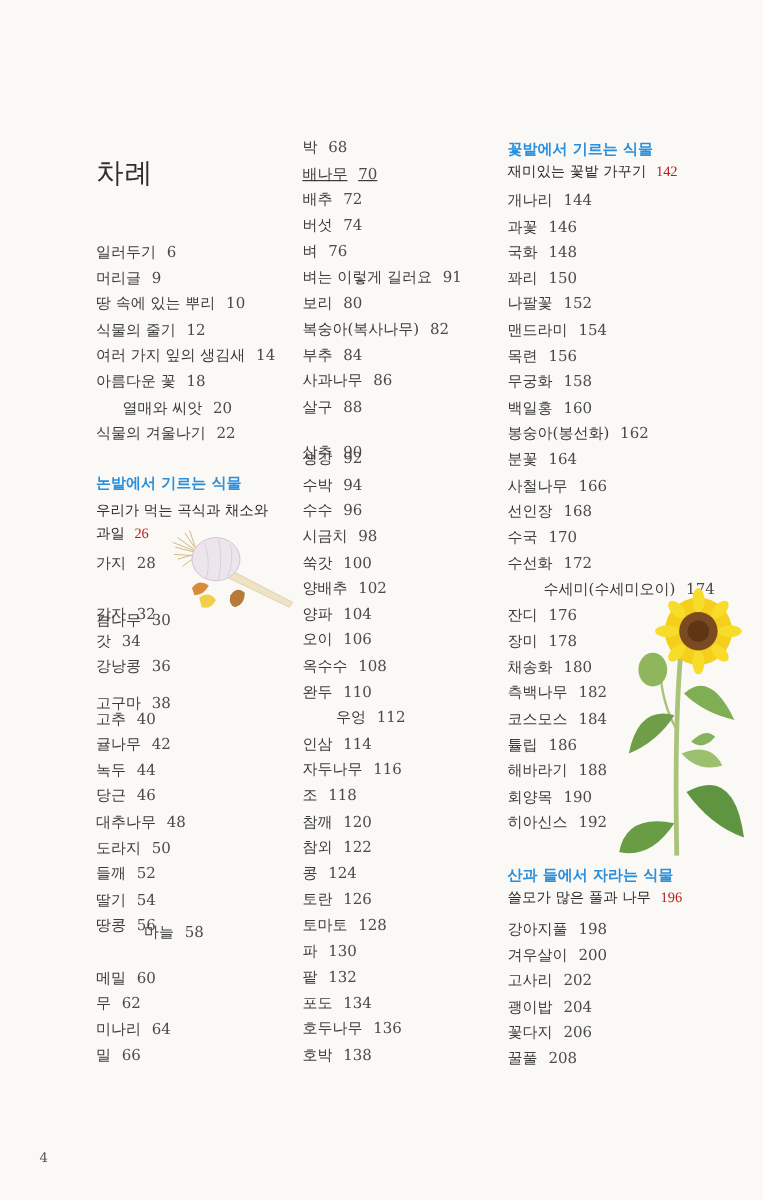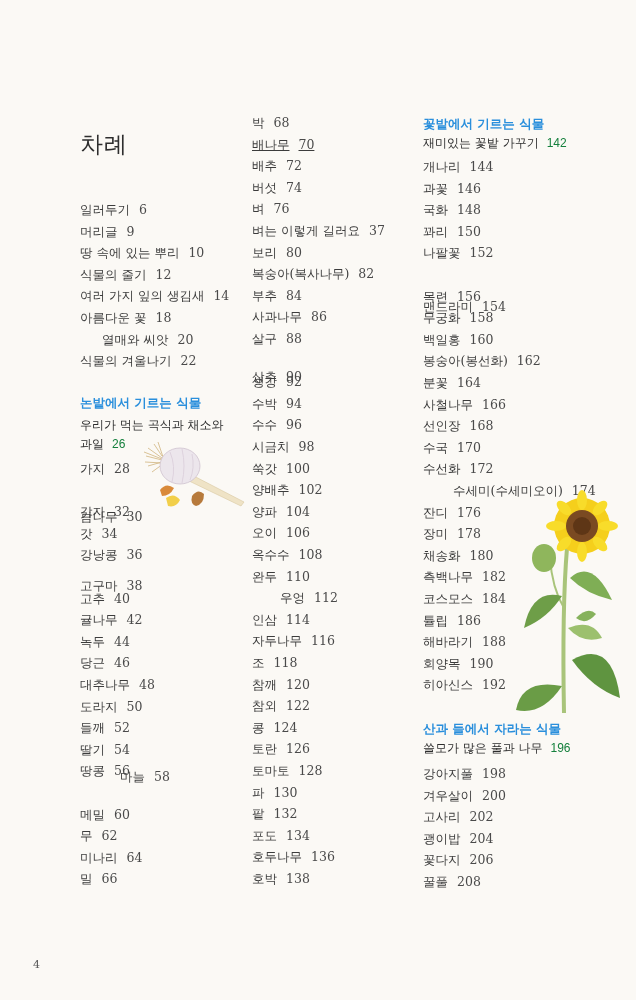--- a/index.html
+++ b/index.html
@@ -50,23 +50,23 @@
     }
     .section-sub {
       position: absolute;
       font-family: "DejaVu Sans", "Liberation Sans", sans-serif;
       font-size: 12px;
       line-height: 20px;
       color: #2c2c2c;
       white-space: nowrap;
     }
     .section-sub .num {
-      font-family: Liberation Sans, sans-serif;
+      font-family: Liberation Serif, serif;
       margin-left: 8px;
-      color: #15803d;
+      color: #b91c1c;
     }
     .page-number {
       position: absolute;
       left: 33px;
       top: 958px;
       font-size: 11px;
       color: #555;
     }
     .illustration {
       position: absolute;
@@ -123,21 +123,21 @@
       </div>
   </div>
 
   <div class="col">
     <div id="col2-list">
         <div class="entry" style="left: 252px; top: 115px;"><span>박</span><span class="num">68</span></div>
         <div class="entry" style="left: 252px; top: 136.6px; text-decoration: underline;"><span>배나무</span><span class="num">70</span></div>
         <div class="entry" style="left: 252px; top: 158.2px;"><span>배추</span><span class="num">72</span></div>
         <div class="entry" style="left: 252px; top: 179.8px;"><span>버섯</span><span class="num">74</span></div>
         <div class="entry" style="left: 252px; top: 201.4px;"><span>벼</span><span class="num">76</span></div>
-        <div class="entry" style="left: 252px; top: 223px;"><span>벼는 이렇게 길러요</span><span class="num">37</span></div>
+        <div class="entry" style="left: 252px; top: 223px;"><span>벼는 이렇게 길러요</span><span class="num">91</span></div>
         <div class="entry" style="left: 252px; top: 244.6px;"><span>보리</span><span class="num">80</span></div>
         <div class="entry" style="left: 252px; top: 266.2px;"><span>복숭아(복사나무)</span><span class="num">82</span></div>
         <div class="entry" style="left: 252px; top: 287.8px;"><span>부추</span><span class="num">84</span></div>
         <div class="entry" style="left: 252px; top: 309.4px;"><span>사과나무</span><span class="num">86</span></div>
         <div class="entry" style="left: 252px; top: 331px;"><span>살구</span><span class="num">88</span></div>
         <div class="entry" style="left: 252px; top: 369px;"><span>상추</span><span class="num">90</span></div>
         <div class="entry" style="left: 252px; top: 374.2px;"><span>생강</span><span class="num">92</span></div>
         <div class="entry" style="left: 252px; top: 395.8px;"><span>수박</span><span class="num">94</span></div>
         <div class="entry" style="left: 252px; top: 417.4px;"><span>수수</span><span class="num">96</span></div>
         <div class="entry" style="left: 252px; top: 439px;"><span>시금치</span><span class="num">98</span></div>
@@ -168,21 +168,21 @@
     <div class="section-head" style="left:423px; top:116px;">꽃밭에서 기르는 식물</div>
     <div class="section-sub" style="left:423px; top:133px;">
       <span>재미있는 꽃밭 가꾸기</span><span class="num">142</span>
     </div>
     <div id="col3a-list">
         <div class="entry" style="left: 423px; top: 159px;"><span>개나리</span><span class="num">144</span></div>
         <div class="entry" style="left: 423px; top: 180.6px;"><span>과꽃</span><span class="num">146</span></div>
         <div class="entry" style="left: 423px; top: 202.2px;"><span>국화</span><span class="num">148</span></div>
         <div class="entry" style="left: 423px; top: 223.8px;"><span>꽈리</span><span class="num">150</span></div>
         <div class="entry" style="left: 423px; top: 245.4px;"><span>나팔꽃</span><span class="num">152</span></div>
-        <div class="entry" style="left: 423px; top: 267px; margin-top: 32px;"><span>맨드라미</span><span class="num">154</span></div>
+        <div class="entry" style="left: 423px; top: 267px;"><span>맨드라미</span><span class="num">154</span></div>
         <div class="entry" style="left: 423px; top: 288.6px;"><span>목련</span><span class="num">156</span></div>
         <div class="entry" style="left: 423px; top: 310.2px;"><span>무궁화</span><span class="num">158</span></div>
         <div class="entry" style="left: 423px; top: 331.8px;"><span>백일홍</span><span class="num">160</span></div>
         <div class="entry" style="left: 423px; top: 353.4px;"><span>봉숭아(봉선화)</span><span class="num">162</span></div>
         <div class="entry" style="left: 423px; top: 375px;"><span>분꽃</span><span class="num">164</span></div>
         <div class="entry" style="left: 423px; top: 396.6px;"><span>사철나무</span><span class="num">166</span></div>
         <div class="entry" style="left: 423px; top: 418.2px;"><span>선인장</span><span class="num">168</span></div>
         <div class="entry" style="left: 423px; top: 439.8px;"><span>수국</span><span class="num">170</span></div>
         <div class="entry" style="left: 423px; top: 461.4px;"><span>수선화</span><span class="num">172</span></div>
         <div class="entry" style="left: 423px; top: 483px; margin-left: 30px;"><span>수세미(수세미오이)</span><span class="num">174</span></div>

